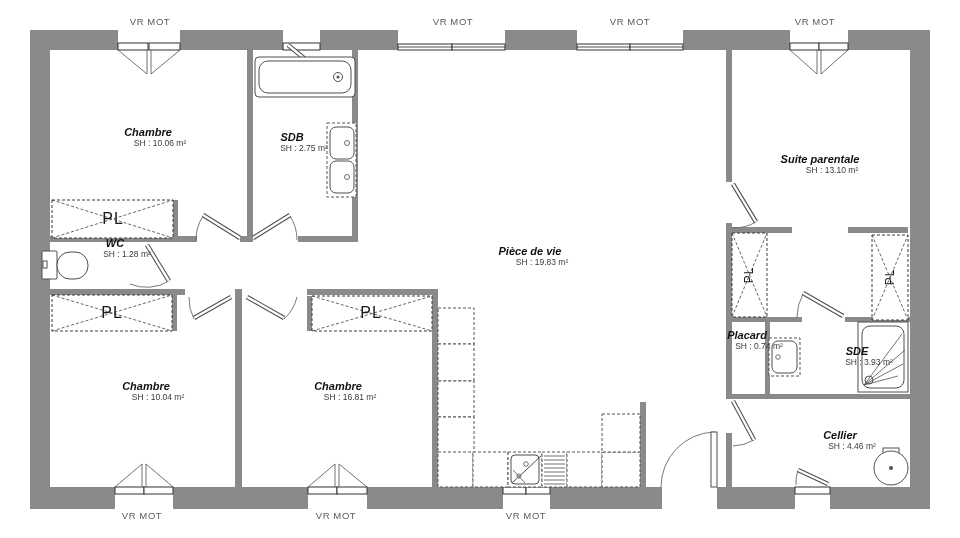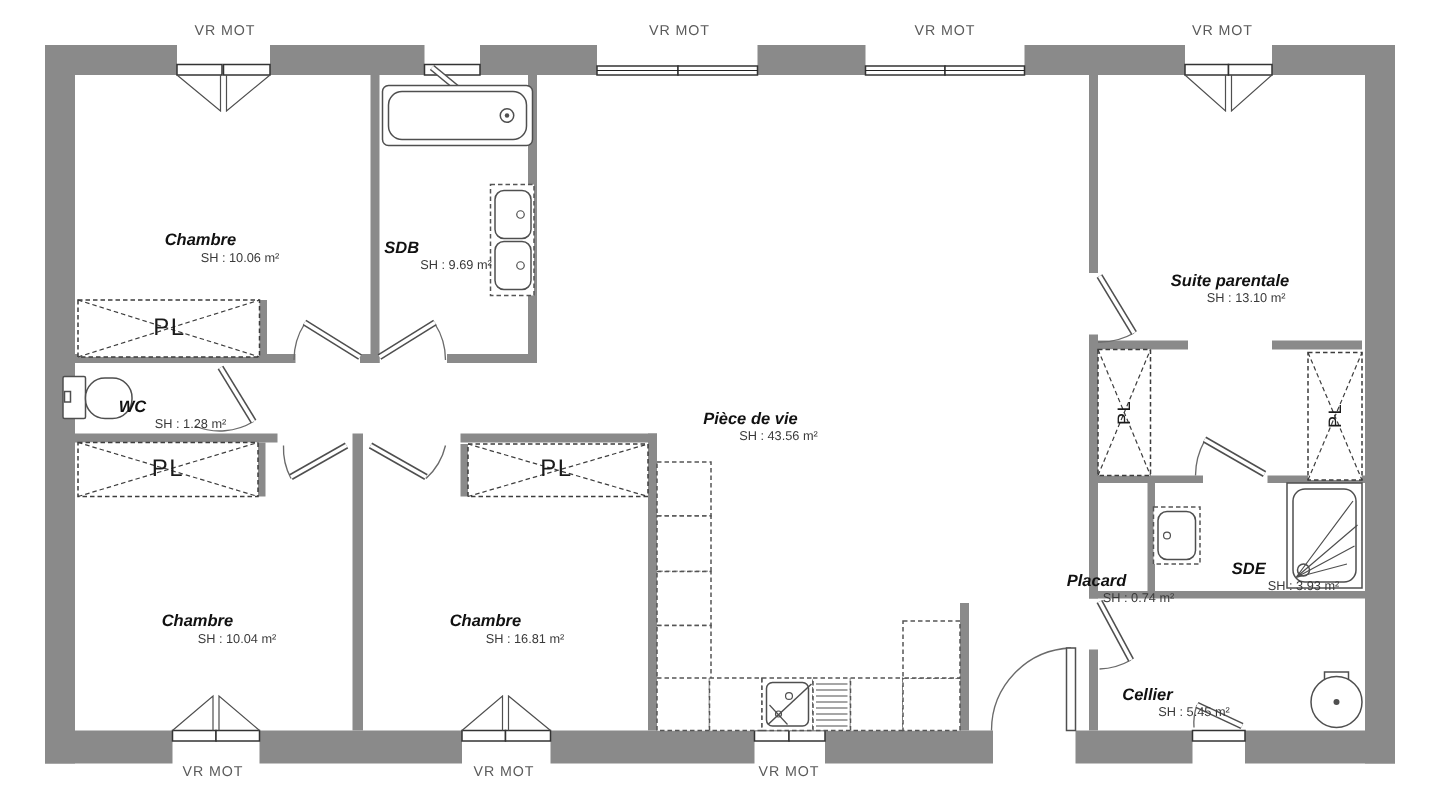--- a/index.html
+++ b/index.html
@@ -12,21 +12,21 @@
   .blk{stroke:#222;}
   .fix{stroke:var(--line,#4f4f4f);stroke-width:1;fill:#fff;}
   .kd{stroke:#555;stroke-width:1;fill:#fff;stroke-dasharray:3 2;}
   .xbox{stroke:#3d3d3d;stroke-width:1;fill:#fff;stroke-dasharray:3 2;}
   .xln{stroke:#3d3d3d;stroke-width:0.8;fill:none;stroke-dasharray:3 2;}
   .arc{stroke:#6a6a6a;stroke-width:0.9;fill:none;}
   .leaf-o{stroke:var(--line,#4f4f4f);stroke-width:4.5;fill:none;}
   .leaf-i{stroke:#fff;stroke-width:2.4;fill:none;}
   .sill{fill:#fff;stroke:#333;stroke-width:1;}
   .lbl{position:absolute;transform:translate(-50%,-50%);white-space:nowrap;
-       text-align:left;color:var(--text,#111);margin-top:29px;}
+       text-align:center;color:var(--text,#111);}
   .room-name{font-size:11px;font-weight:bold;font-style:italic;line-height:12px;color:var(--text,#111);}
   .room-area{font-size:8.5px;line-height:11px;color:#3a3a3a;padding-left:24px;}
   .vr{position:absolute;transform:translate(-50%,-50%);font-size:9.5px;letter-spacing:0.6px;
       color:var(--muted,#5a5a5a);white-space:nowrap;}
   .pl{position:absolute;transform:translate(-50%,-50%);font-size:16px;color:#1a1a1a;
       letter-spacing:1px;white-space:nowrap;}
   .pl-v{font-size:12px;transform:translate(-50%,-50%) rotate(-90deg);}
 </style>
 </head>
 <body>
@@ -258,53 +258,53 @@
     </g>
   </g>
 </svg>
 
   <div class="lbl" style="left:148px;top:137px">
     <div class="room-name">Chambre</div>
     <div class="room-area">SH : 10.06 m²</div>
   </div>
   <div class="lbl" style="left:292px;top:142px">
     <div class="room-name">SDB</div>
-    <div class="room-area">SH : 9.69 m²</div>
-  </div>
-  <div class="lbl" style="left:507px;top:256px">
+    <div class="room-area">SH : 2.75 m²</div>
+  </div>
+  <div class="lbl" style="left:530px;top:256px">
     <div class="room-name">Pièce de vie</div>
-    <div class="room-area">SH : 43.56 m²</div>
+    <div class="room-area">SH : 19.83 m²</div>
   </div>
   <div class="lbl" style="left:820px;top:164px">
     <div class="room-name">Suite parentale</div>
     <div class="room-area">SH : 13.10 m²</div>
   </div>
   <div class="lbl" style="left:115px;top:248px">
     <div class="room-name">WC</div>
     <div class="room-area">SH : 1.28 m²</div>
   </div>
   <div class="lbl" style="left:146px;top:391px">
     <div class="room-name">Chambre</div>
     <div class="room-area">SH : 10.04 m²</div>
   </div>
   <div class="lbl" style="left:338px;top:391px">
     <div class="room-name">Chambre</div>
     <div class="room-area">SH : 16.81 m²</div>
   </div>
-  <div class="lbl" style="left:747px;top:364px">
+  <div class="lbl" style="left:747px;top:340px">
     <div class="room-name">Placard</div>
     <div class="room-area">SH : 0.74 m²</div>
   </div>
   <div class="lbl" style="left:857px;top:356px">
     <div class="room-name">SDE</div>
     <div class="room-area">SH : 3.93 m²</div>
   </div>
-  <div class="lbl" style="left:784px;top:440px">
+  <div class="lbl" style="left:840px;top:440px">
     <div class="room-name">Cellier</div>
-    <div class="room-area">SH : 5.45 m²</div>
+    <div class="room-area">SH : 4.46 m²</div>
   </div>
 
   <div class="pl" style="left:113px;top:219px">PL</div>
   <div class="pl" style="left:112px;top:313px">PL</div>
   <div class="pl" style="left:371px;top:313px">PL</div>
   <div class="pl pl-v" style="left:749px;top:275px">PL</div>
   <div class="pl pl-v" style="left:890px;top:277px">PL</div>
 
   <div class="vr" style="left:150px;top:21px">VR MOT</div>
   <div class="vr" style="left:453px;top:21px">VR MOT</div>

